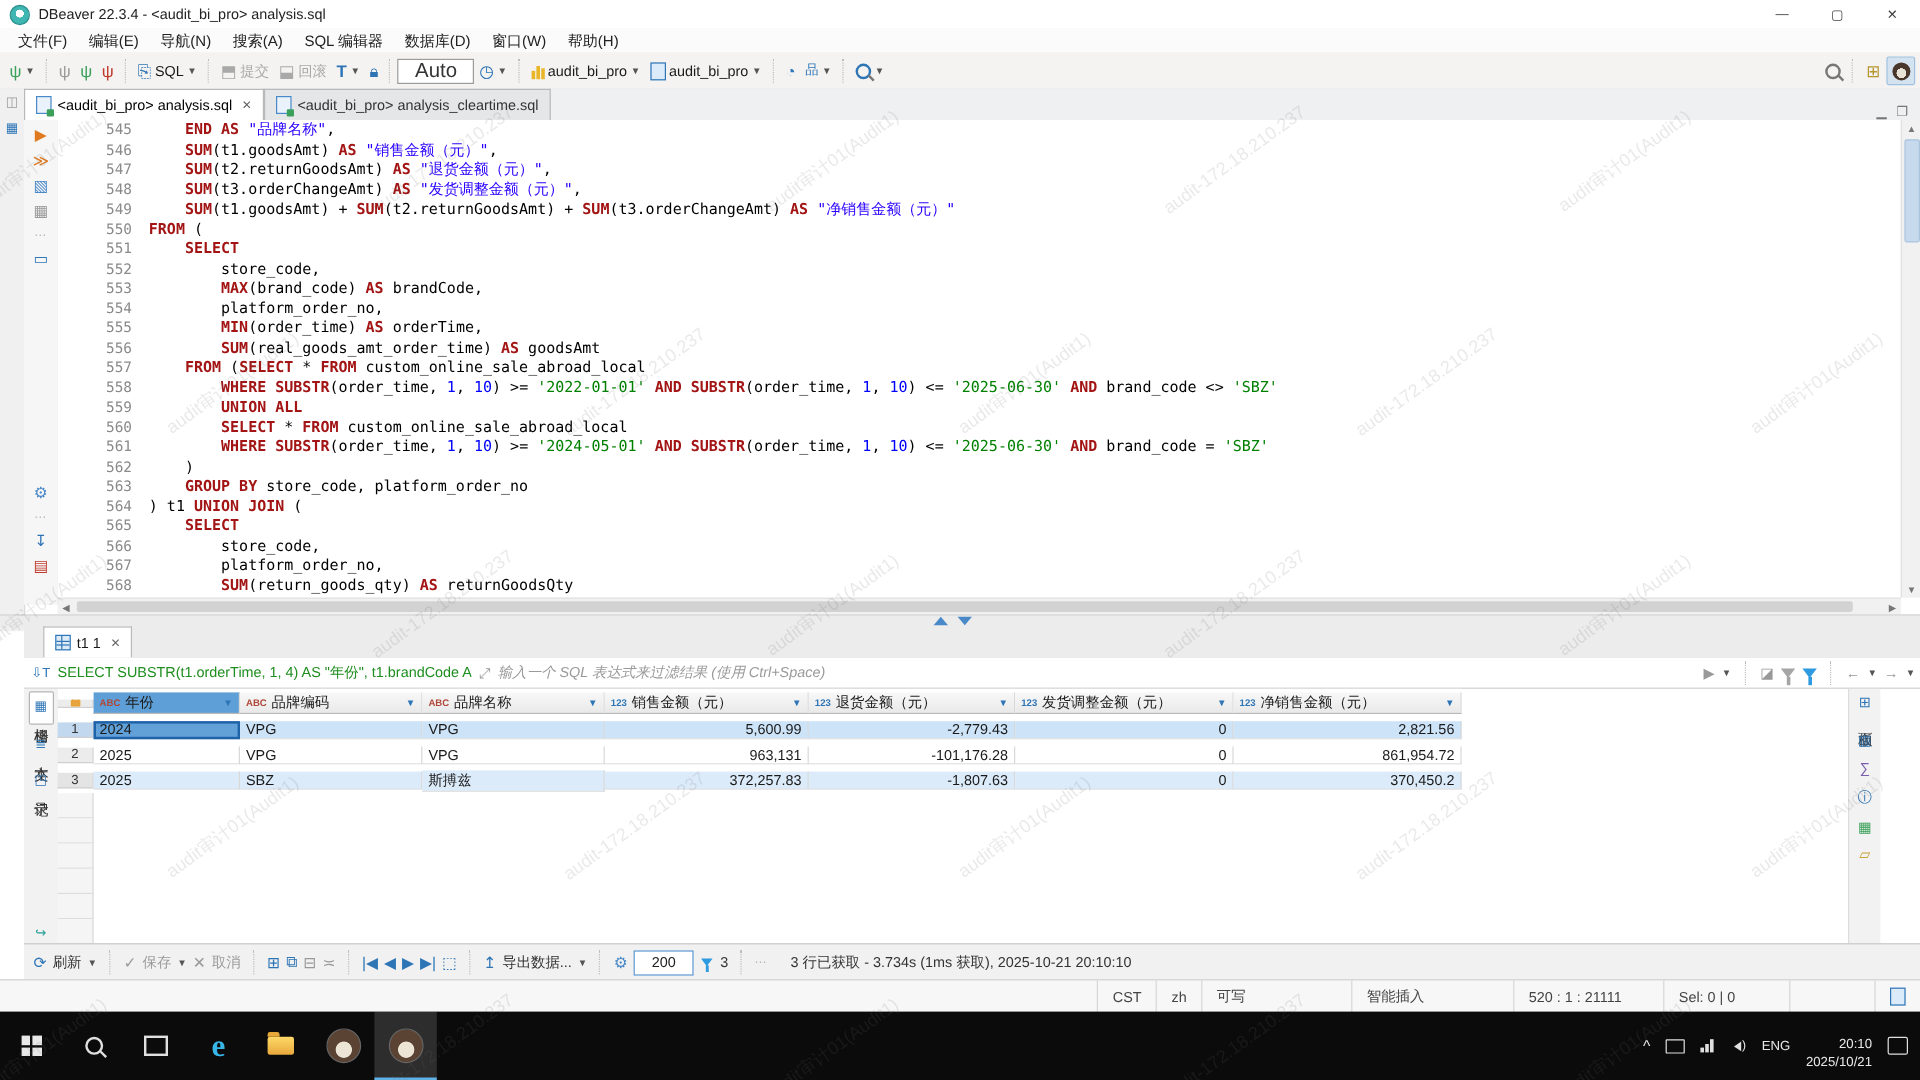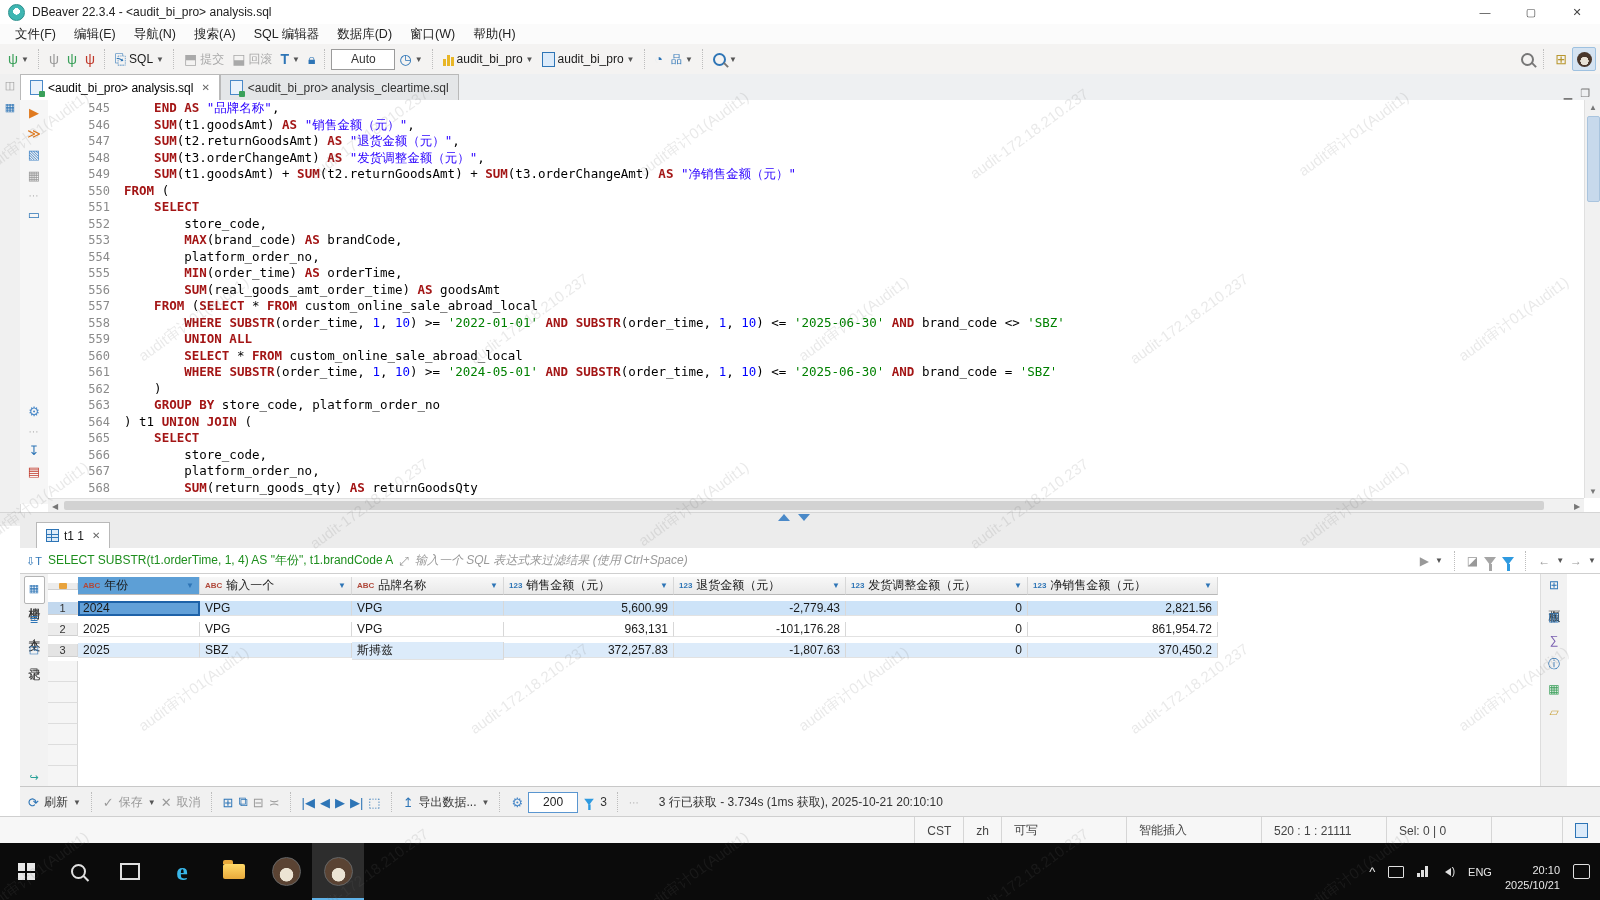--- a/index.html
+++ b/index.html
@@ -15,21 +15,21 @@
   
   .menubar{left:0;top:24px;width:1600px;height:20px;background:#fbfbfb;display:flex;align-items:center;padding-left:6px;border-bottom:1px solid #e6e6e6;}
   .menu-item{padding:0 9px;font-size:12.5px;color:#222;}
   
   .toolbar{left:0;top:44px;width:1600px;height:30px;background:#f4f3f2;display:flex;align-items:center;border-bottom:1px solid #d9d9d9;padding-left:4px;}
   .tbi{display:flex;align-items:center;gap:3px;padding:2px 4px;border-radius:2px;}
   .tsep{width:1px;height:20px;border-left:1px dotted #bdbdbd;margin:0 5px;}
   .caret{font-size:8px;color:#555;}
   .glyph{font-size:14px;line-height:14px;}
   .dis{color:#a9a9a9;}
-  .autobox{width:62px;height:19px;border:1px solid #9b9b9b;background:#fff;display:flex;align-items:center;justify-content:center;font-size:12px;color:#333;}
+  .autobox{width:62px;height:19px;border:1px solid #9b9b9b;background:#fff;display:flex;align-items:center;justify-content:center;font-size:17px;color:#333;}
   .dbbars{display:flex;gap:1px;align-items:flex-end;height:13px;}
   .dbbars i{width:3px;background:#e8b627;display:block;}
   .bluepage{width:11px;height:13px;border:1px solid #2e75b6;background:#dcebfa;}
   .lens{width:9px;height:9px;border:2px solid #777;border-radius:50%;position:relative;}
   .lens::after{content:"";position:absolute;width:2px;height:6px;background:#777;right:-3px;bottom:-4px;transform:rotate(-45deg);}
   .persp{width:22px;height:22px;display:flex;align-items:center;justify-content:center;border-radius:2px;}
   .persp.active{background:#d5e3f1;border:1px solid #9ec1e0;}
   .beaver{width:15px;height:15px;border-radius:50%;background:radial-gradient(circle at 50% 60%,#e9e2d6 0 34%,#4a372b 36% 100%);}
   
   .tabbar{left:20px;top:74px;width:1580px;height:26px;background:#eef0f2;border-bottom:1px solid #c9c9c9;display:flex;align-items:flex-end;}
@@ -389,21 +389,21 @@
         <div class="g-cell g-gut" style="width: 30px;">
           <span class="lock"></span>
         </div>
         <div class="g-cell g-hcell sel" style="width: 122px;">
           <span class="g-type t-abc">ABC</span>
           <span class="g-hlabel">年份</span>
           <span class="g-dd">▼</span>
         </div>
         <div class="g-cell g-hcell" style="width: 152px;">
           <span class="g-type t-abc">ABC</span>
-          <span class="g-hlabel">输入一个</span>
+          <span class="g-hlabel">品牌编码</span>
           <span class="g-dd">▼</span>
         </div>
         <div class="g-cell g-hcell" style="width: 152px;">
           <span class="g-type t-abc">ABC</span>
           <span class="g-hlabel">品牌名称</span>
           <span class="g-dd">▼</span>
         </div>
         <div class="g-cell g-hcell" style="width: 170px;">
           <span class="g-type t-num">123</span>
           <span class="g-hlabel">销售金额（元）</span>

